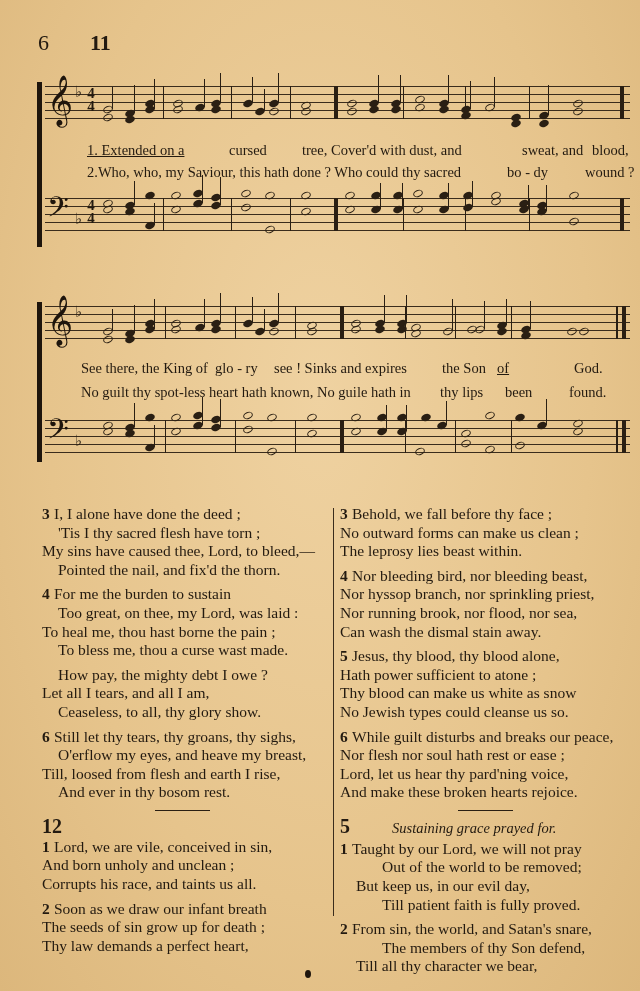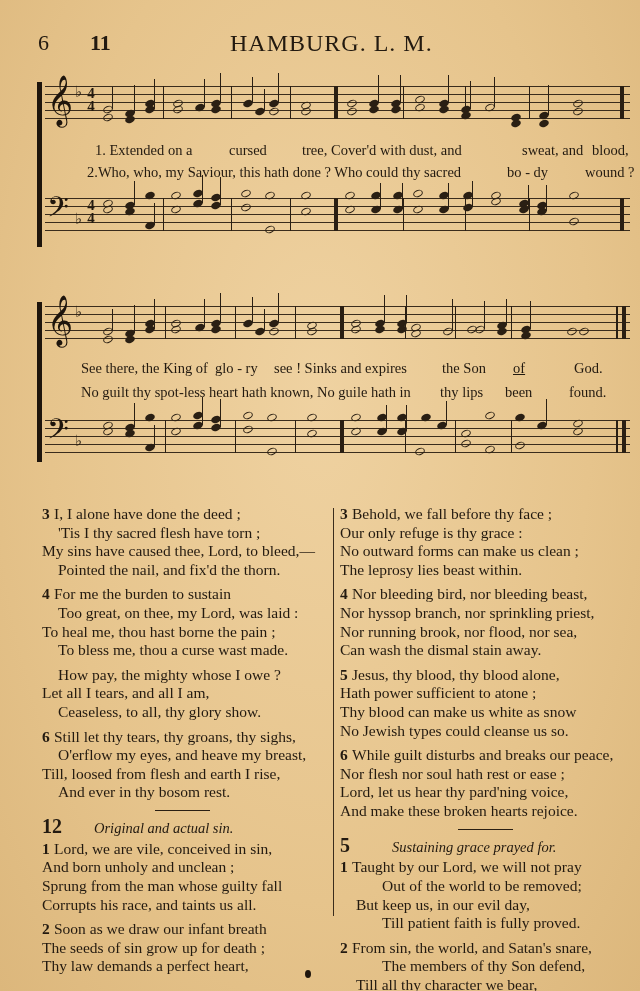--- a/index.html
+++ b/index.html
@@ -52,21 +52,20 @@
   .speck { position: absolute; width: 6px; height: 8px; background: #1e150c; border-radius: 50%; left: 305px; top: 970px; }
 </style>
 </head>
 <body>
 
 <div class="page">
 
   <div class="hdr">
     <span class="pg-num">6</span>
     <span class="hymn-num">11</span>
-    <span class="tune-title">HAMBURG.  L. M.</span>
   </div>
 
   <div class="system" id="sys1" style="top:82px;height:168px;">
     <div class="sys-bar" style="height:165px;"></div>
     <div class="staff" style="top:4px;">
         <div class="line" style="top:0px"></div>
         <div class="line" style="top:8px"></div>
         <div class="line" style="top:16px"></div>
         <div class="line" style="top:24px"></div>
         <div class="line" style="top:32px"></div>
@@ -192,21 +191,21 @@
         <div class="note open" style="left:446px;top:0px;"></div>
         <div class="note filled" style="left:474px;top:2px;"></div>
         <div class="note filled" style="left:474px;top:8px;"></div>
         <div class="stem" style="left:483px;top:-13px;height:24px;"></div>
         <div class="note filled" style="left:492px;top:4px;"></div>
         <div class="note filled" style="left:492px;top:10px;"></div>
         <div class="stem" style="left:501px;top:-13px;height:26px;"></div>
         <div class="note open" style="left:524px;top:-6px;"></div>
         <div class="note open" style="left:524px;top:20px;"></div>
       </div>
-  <span class="lyric" style="left:58px;top:60px;">1. Extended on a</span>
+  <span class="lyric" style="left:50px;top:60px;text-decoration:underline;">1. Extended on a</span>
       <span class="lyric" style="left:192px;top:60px;">cursed</span>
       <span class="lyric" style="left:265px;top:60px;">tree, Cover'd with dust, and</span>
       <span class="lyric" style="left:485px;top:60px;">sweat, and</span>
       <span class="lyric" style="left:555px;top:60px;">blood,</span>
       <span class="lyric" style="left:50px;top:82px;">2.Who, who, my Saviour, this hath done ? Who could thy sacred</span>
       <span class="lyric" style="left:470px;top:82px;">bo  -  dy</span>
       <span class="lyric" style="left:548px;top:82px;">wound ?</span>
     </div>
 
   <div class="system" id="sys2" style="top:302px;height:168px;">
@@ -336,21 +335,21 @@
         <div class="note open" style="left:470px;top:22px;"></div>
         <div class="note filled" style="left:492px;top:2px;"></div>
         <div class="stem" style="left:501px;top:-21px;height:26px;"></div>
         <div class="note open" style="left:528px;top:0px;"></div>
         <div class="note open" style="left:528px;top:8px;"></div>
       </div>
   <span class="lyric" style="left:44px;top:58px;">See there, the King of</span>
       <span class="lyric" style="left:178px;top:58px;">glo - ry</span>
       <span class="lyric" style="left:237px;top:58px;">see ! Sinks and expires</span>
       <span class="lyric" style="left:405px;top:58px;">the Son</span>
-      <span class="lyric" style="left:476px;top:58px;text-decoration:underline;">of</span>
+      <span class="lyric" style="left:460px;top:58px;text-decoration:underline;">of</span>
       <span class="lyric" style="left:537px;top:58px;">God.</span>
       <span class="lyric" style="left:44px;top:82px;">No guilt thy spot-less heart hath known, No guile hath in</span>
       <span class="lyric" style="left:403px;top:82px;">thy lips</span>
       <span class="lyric" style="left:468px;top:82px;">been</span>
       <span class="lyric" style="left:532px;top:82px;">found.</span>
     </div>
 
   <div class="col left" id="colLeft">
       <div class="stanza">
         <div class="vline"><span class="vnum">3</span><span>I, I alone have done the deed ;</span></div>
@@ -358,52 +357,49 @@
         <div class="vline"><span>My sins have caused thee, Lord, to bleed,—</span></div>
         <div class="vline ind"><span>Pointed the nail, and fix'd the thorn.</span></div>
       </div>
       <div class="stanza">
         <div class="vline"><span class="vnum">4</span><span>For me the burden to sustain</span></div>
         <div class="vline ind"><span>Too great, on thee, my Lord, was laid :</span></div>
         <div class="vline"><span>To heal me, thou hast borne the pain ;</span></div>
         <div class="vline ind"><span>To bless me, thou a curse wast made.</span></div>
       </div>
       <div class="stanza">
-        <div class="vline ind"><span>How pay, the mighty whose I owe ?</span></div>
+        <div class="vline ind"><span>How pay, the mighty debt I owe ?</span></div>
         <div class="vline"><span>Let all I tears, and all I am,</span></div>
         <div class="vline ind"><span>Ceaseless, to all, thy glory show.</span></div>
       </div>
       <div class="stanza">
         <div class="vline"><span class="vnum">6</span><span>Still let thy tears, thy groans, thy sighs,</span></div>
         <div class="vline ind"><span>O'erflow my eyes, and heave my breast,</span></div>
         <div class="vline"><span>Till, loosed from flesh and earth I rise,</span></div>
         <div class="vline ind"><span>And ever in thy bosom rest.</span></div>
       </div>
       <div class="rule"></div>
       <div class="hymn-head">
         <span class="big">12</span>
-        <span class="sub">Original and actual sin.</span>
       </div>
       <div class="stanza">
         <div class="vline"><span class="vnum">1</span><span>Lord, we are vile, conceived in sin,</span></div>
         <div class="vline"><span>And born unholy and unclean ;</span></div>
-        <div class="vline"><span>Sprung from the man whose guilty fall</span></div>
         <div class="vline"><span>Corrupts his race, and taints us all.</span></div>
       </div>
       <div class="stanza">
         <div class="vline"><span class="vnum">2</span><span>Soon as we draw our infant breath</span></div>
         <div class="vline"><span>The seeds of sin grow up for death ;</span></div>
         <div class="vline"><span>Thy law demands a perfect heart,</span></div>
       </div>
     </div>
   <div class="col-divider"></div>
   <div class="col right" id="colRight">
       <div class="stanza">
         <div class="vline"><span class="vnum">3</span><span>Behold, we fall before thy face ;</span></div>
-        <div class="vline"><span>Our only refuge is thy grace :</span></div>
         <div class="vline"><span>No outward forms can make us clean ;</span></div>
         <div class="vline"><span>The leprosy lies beast within.</span></div>
       </div>
       <div class="stanza">
         <div class="vline"><span class="vnum">4</span><span>Nor bleeding bird, nor bleeding beast,</span></div>
         <div class="vline"><span>Nor hyssop branch, nor sprinkling priest,</span></div>
         <div class="vline"><span>Nor running brook, nor flood, nor sea,</span></div>
         <div class="vline"><span>Can wash the dismal stain away.</span></div>
       </div>
       <div class="stanza">

